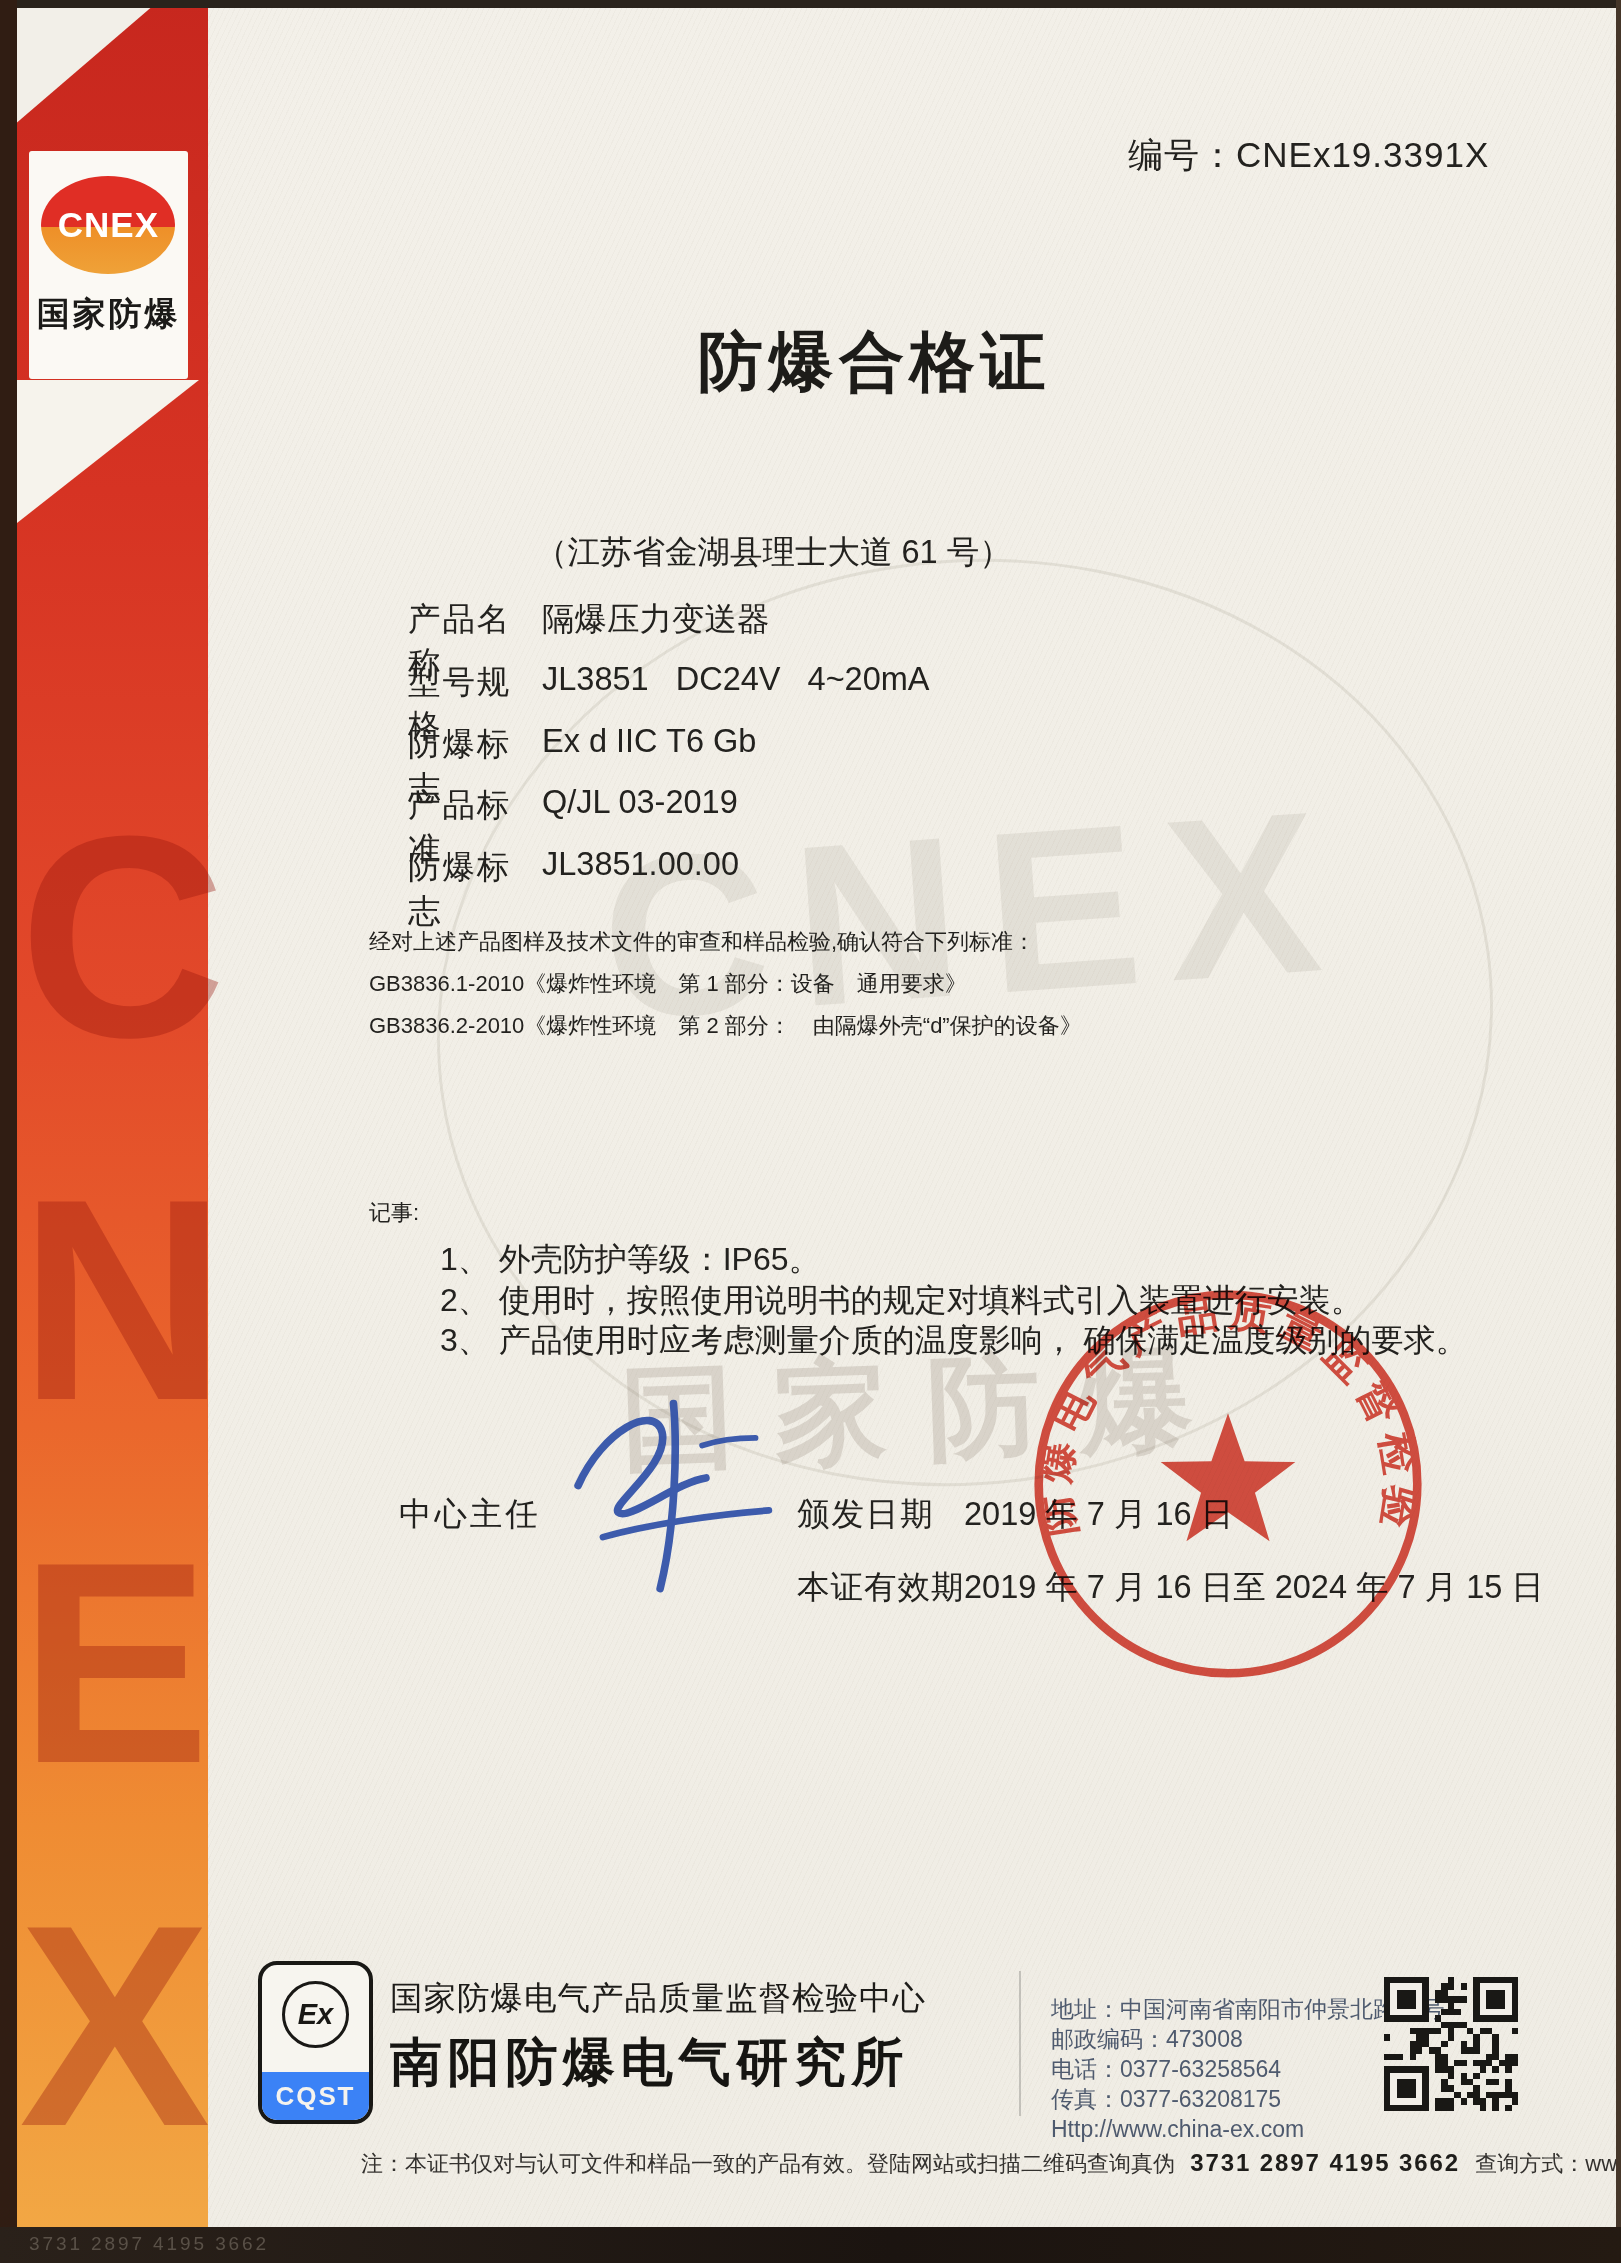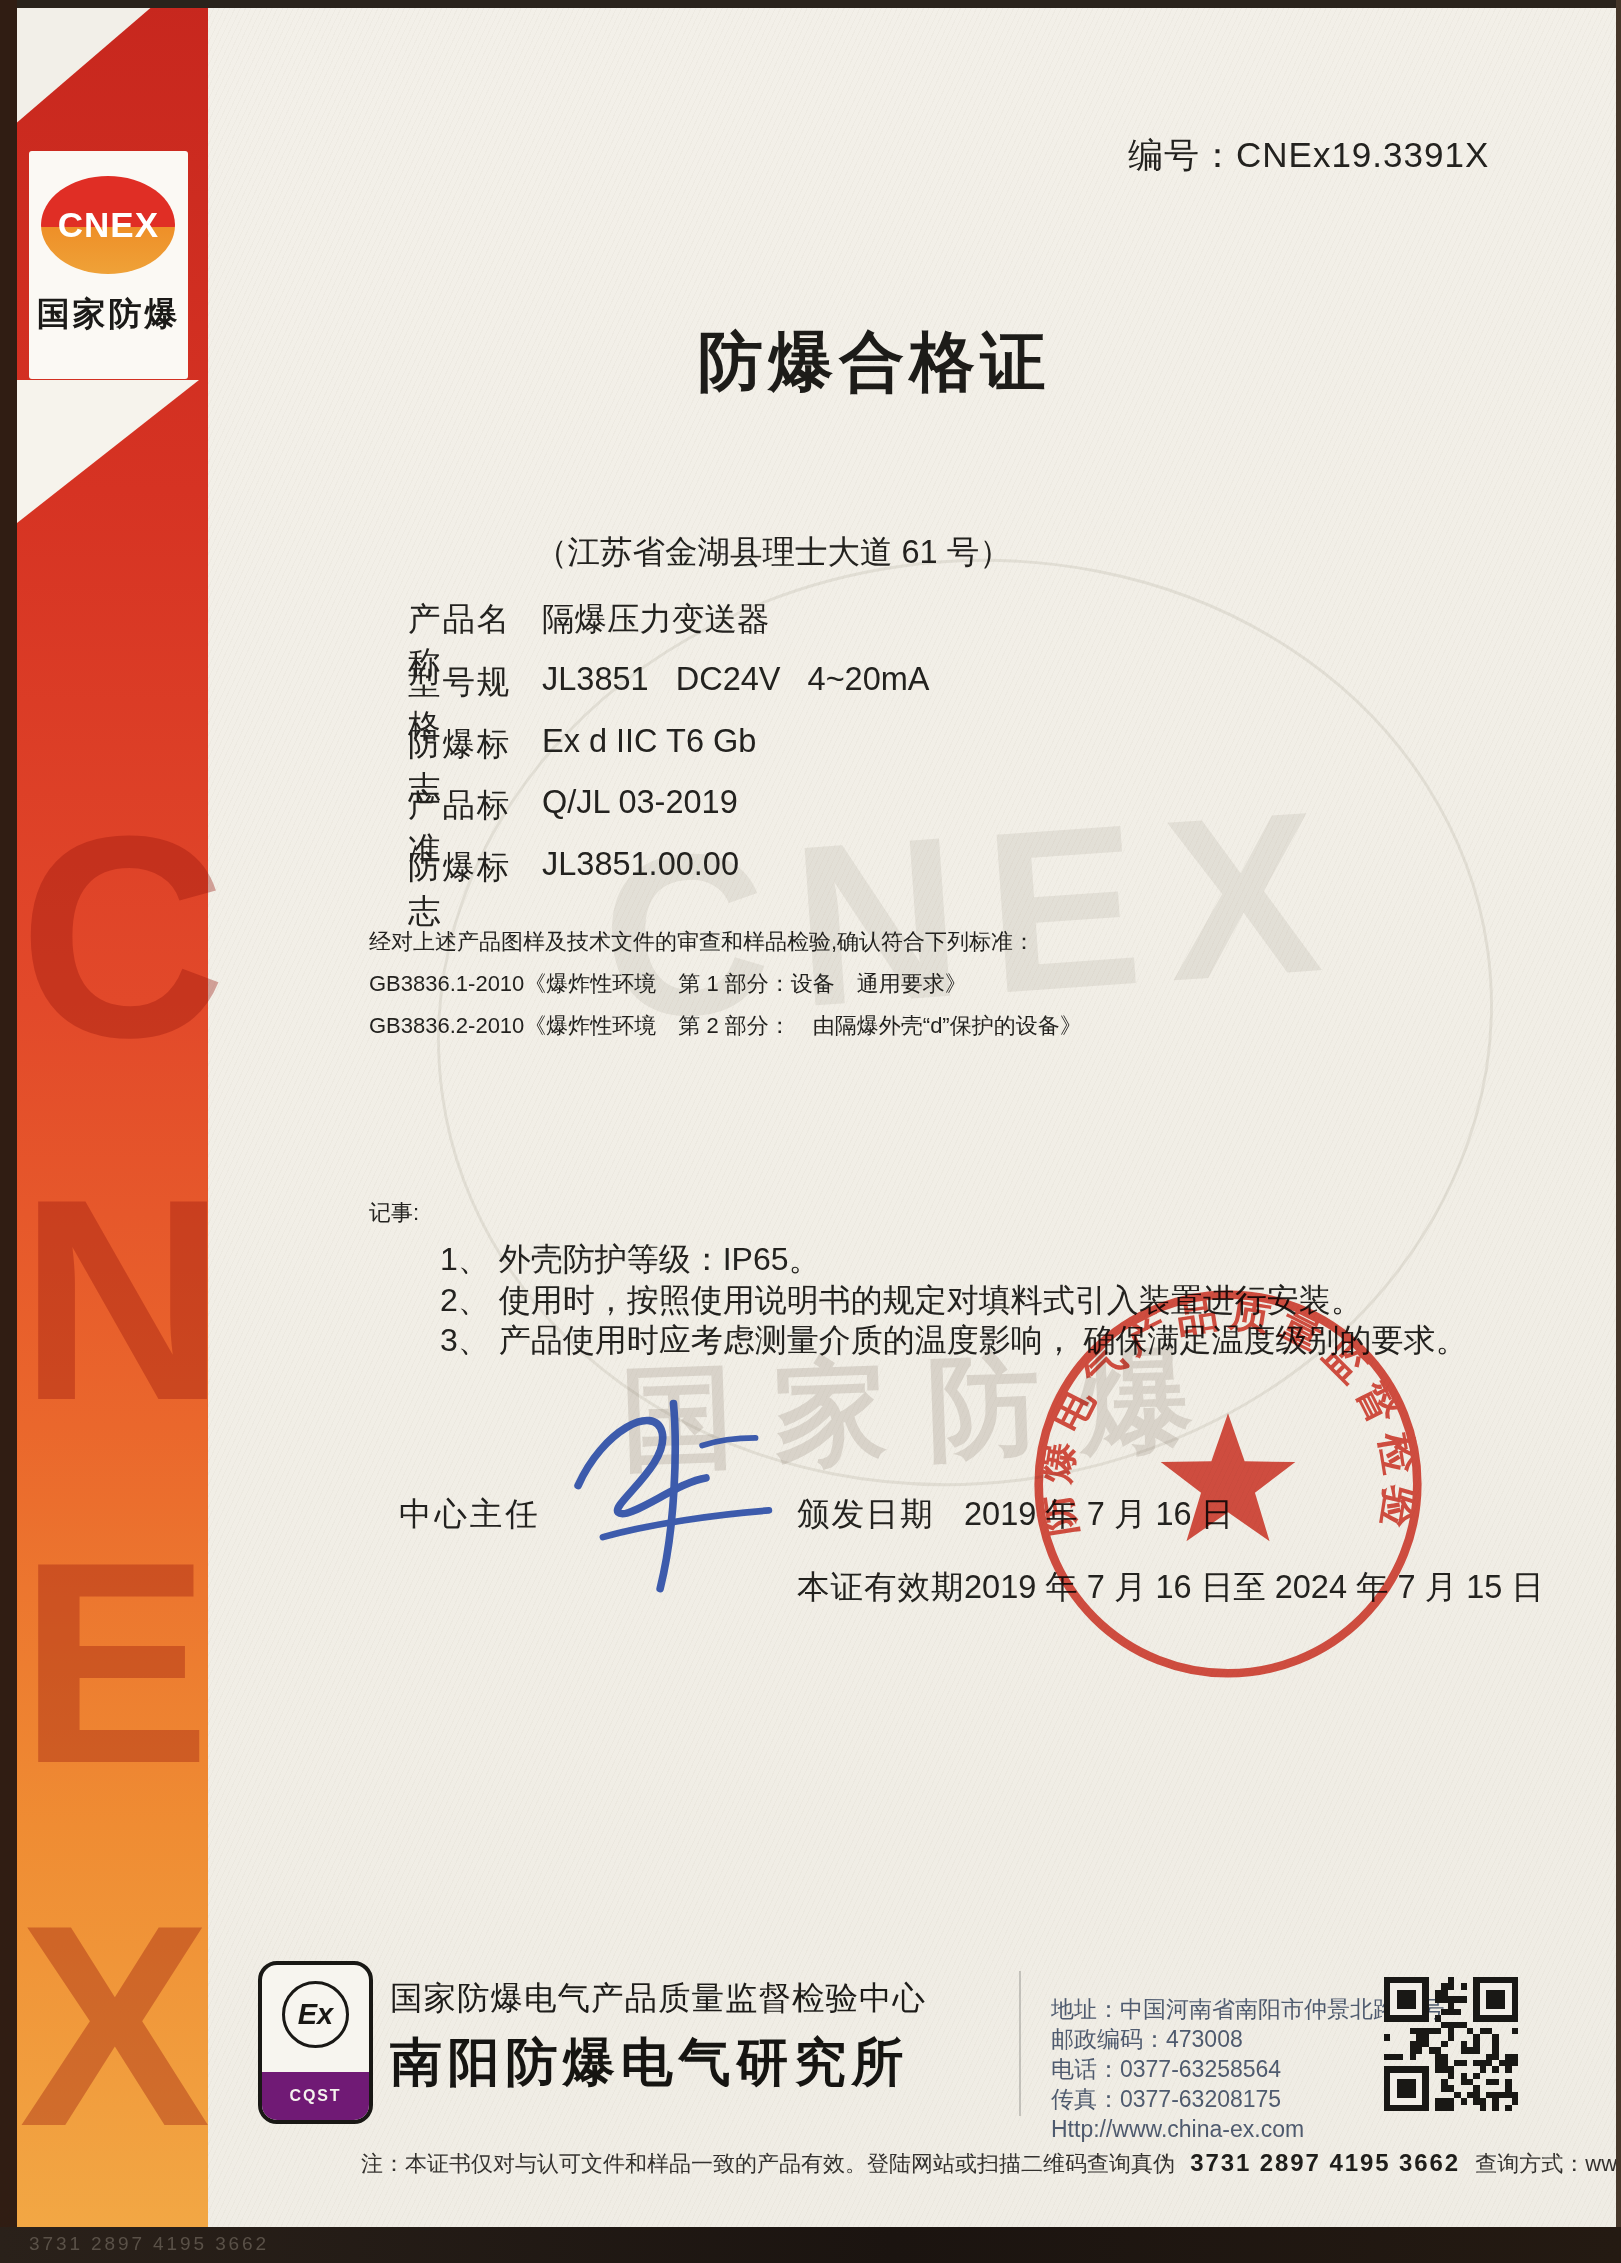--- a/index.html
+++ b/index.html
@@ -62,22 +62,22 @@
   .valid-label{left:797px;top:1566px;font-size:32.5px;letter-spacing:1px;color:#23221f;}
   .valid-value{left:964px;top:1566px;font-size:32.5px;color:#23221f;}
   .signature{left:559px;top:1388px;}
   .stamp{left:989px;top:1245px;mix-blend-mode:multiply;opacity:.88;}
   
   .ex-box{left:258px;top:1961px;width:107px;height:155px;border:4.8px solid #191815;border-radius:19px;
     background:#f7f5ef;overflow:hidden;}
   .ex-top{position:absolute;left:0;top:0;width:100%;height:99px;display:flex;align-items:center;justify-content:center;}
   .ex-circle{width:61px;height:61px;border:3.8px solid #191815;border-radius:50%;
     display:flex;align-items:center;justify-content:center;font-size:29px;font-weight:700;color:#191815;font-style:italic;}
-  .ex-band{position:absolute;left:0;bottom:0;width:100%;height:48px;background:#701a75;
-    display:flex;align-items:center;justify-content:center;color:#f5f3ee;font-size:16px;font-weight:700;letter-spacing:1.9px;}
+  .ex-band{position:absolute;left:0;bottom:0;width:100%;height:48px;background:#3b82f6;
+    display:flex;align-items:center;justify-content:center;color:#f5f3ee;font-size:26px;font-weight:700;letter-spacing:1.9px;}
   .center-name{left:390px;top:1977px;font-size:32.5px;letter-spacing:1px;color:#1d1c19;}
   .institute-name{left:390px;top:2028px;font-size:52px;font-weight:700;letter-spacing:5.7px;color:#161512;}
   .footer-divider{left:1019px;top:1971px;width:1.9px;height:145px;background:rgba(40,40,40,0.22);}
   .contact{left:1051px;top:1994px;font-size:23px;line-height:30px;color:#4e5a6e;}
   .qr{left:1384px;top:1977px;width:134px;height:134px;}
   .note-line{left:361px;top:2149px;width:1254px;font-size:22px;color:#33312e;white-space:nowrap;}
   .note-line .code{font-weight:700;font-size:24px;letter-spacing:1.9px;margin:0 15.3px;color:#1e1d1a;}
 </style>
 </head>
 <body>

